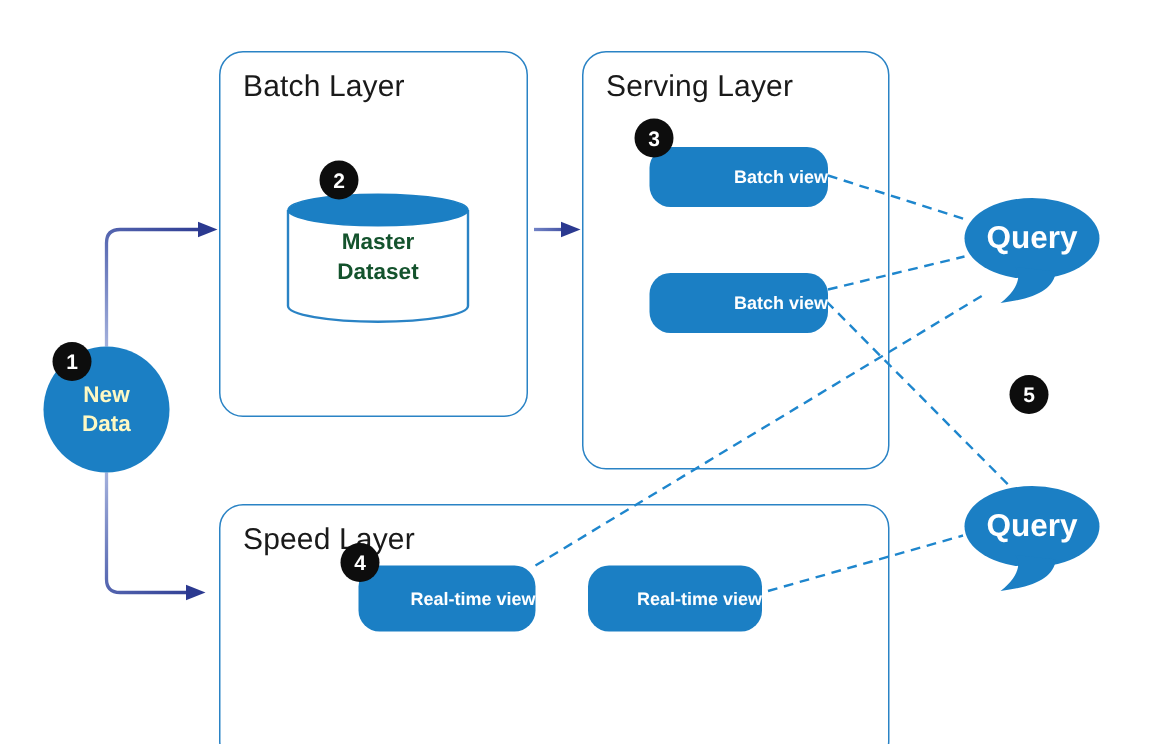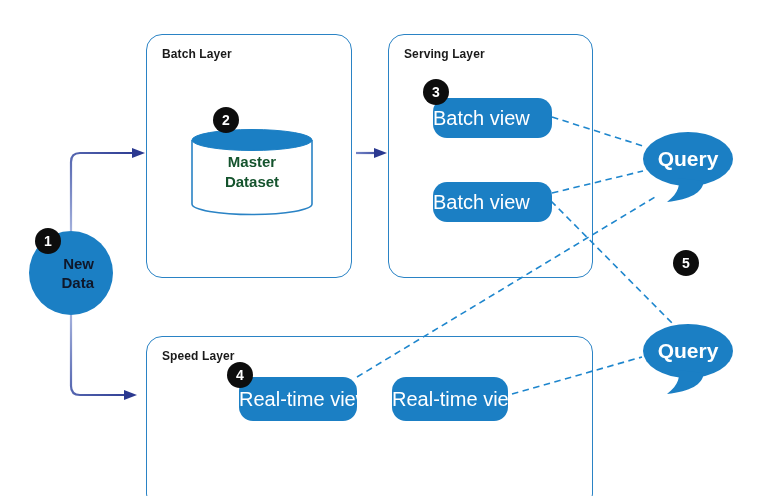--- a/index.html
+++ b/index.html
@@ -19,60 +19,60 @@
     position: absolute;
     border: 1.5px solid #2a83c5;
     border-radius: 16px;
     background: transparent;
     box-sizing: border-box;
   }
   .layer-label {
     position: absolute;
     top: 12px;
     left: 15px;
-    font-size: 12px;
-    font-weight: 700;
+    font-size: 20px;
+    font-weight: 400;
     color: #1a1a1a;
     letter-spacing: 0.1px;
     white-space: nowrap;
   }
   .svg-layer {
     position: absolute;
     left: 0;
     top: 0;
     pointer-events: none;
   }
   .pill {
     position: absolute;
     background: #1b7fc4;
     border-radius: 14px;
     display: flex;
     align-items: center;
-    justify-content: flex-start;
+    justify-content: flex-end;
     color: #ffffff;
-    font-size: 20px;
-    font-weight: 400;
+    font-size: 12px;
+    font-weight: 700;
     white-space: nowrap;
   }
   .circle-node {
     position: absolute;
     left: 29px;
     top: 231px;
     width: 84px;
     height: 84px;
     border-radius: 50%;
     background: #1b7fc4;
     display: flex;
     align-items: center;
     justify-content: center;
   }
   .circle-node .circle-text {
     width: 46px;
-    text-align: right;
-    color: #0f172a;
+    text-align: center;
+    color: #fef9c3;
     font-size: 15px;
     font-weight: 700;
     line-height: 1.3;
   }
   .cyl-text {
     position: absolute;
     left: 192px;
     top: 152px;
     width: 120px;
     display: flex;
@@ -114,21 +114,21 @@
 </style>
 </head>
 <body>
 
 <div class="canvas">
 
   <div class="layer-box" style="left:146px; top:34px; width:206px; height:244px;">
     <div class="layer-label">Batch Layer</div>
   </div>
 
-  <div class="layer-box" style="left:388px; top:34px; width:205px; height:244px;padding-left:40px;">
+  <div class="layer-box" style="left:388px; top:34px; width:205px; height:279px;padding-left:40px;">
     <div class="layer-label">Serving Layer</div>
   </div>
 
   <div class="layer-box" style="left:146px; top:312px; width:447px; height:174px;margin-top:24px;">
     <div class="layer-label">Speed Layer</div>
   </div>
 
   <svg class="svg-layer" width="780" height="496" viewBox="0 0 780 496">
     <defs>
       <linearGradient id="gA" gradientUnits="userSpaceOnUse" x1="71" y1="231" x2="140" y2="153">

